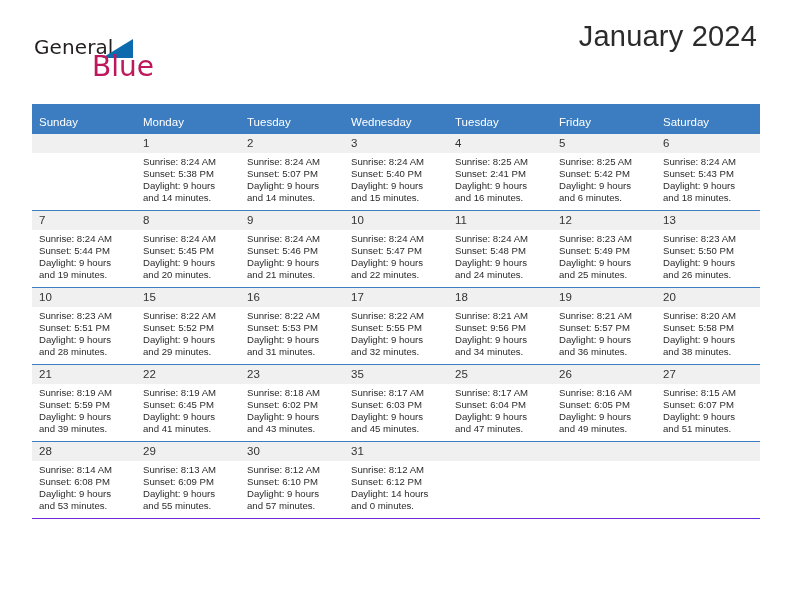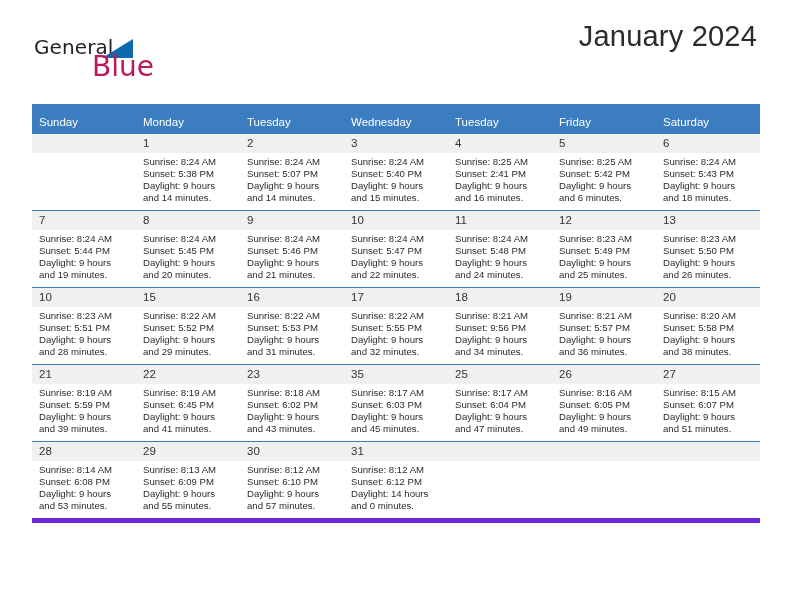--- a/index.html
+++ b/index.html
@@ -132,21 +132,21 @@
   .info {
     padding: 3px 6px 0 7px;
     font-size: 9.6px;
     line-height: 12.1px;
     color: #2b2b2b;
   }
   .info div {
     white-space: nowrap;
   }
   .calendar tr.week:last-child td {
-    border-bottom: 5px solid #6d28d9;
+    border-bottom: 1px solid #6d28d9;
   }
 </style>
 </head>
 <body>
 
 <div class="page">
 
   <div class="header">
     <div class="logo">
       <span class="logo-general">General</span>

